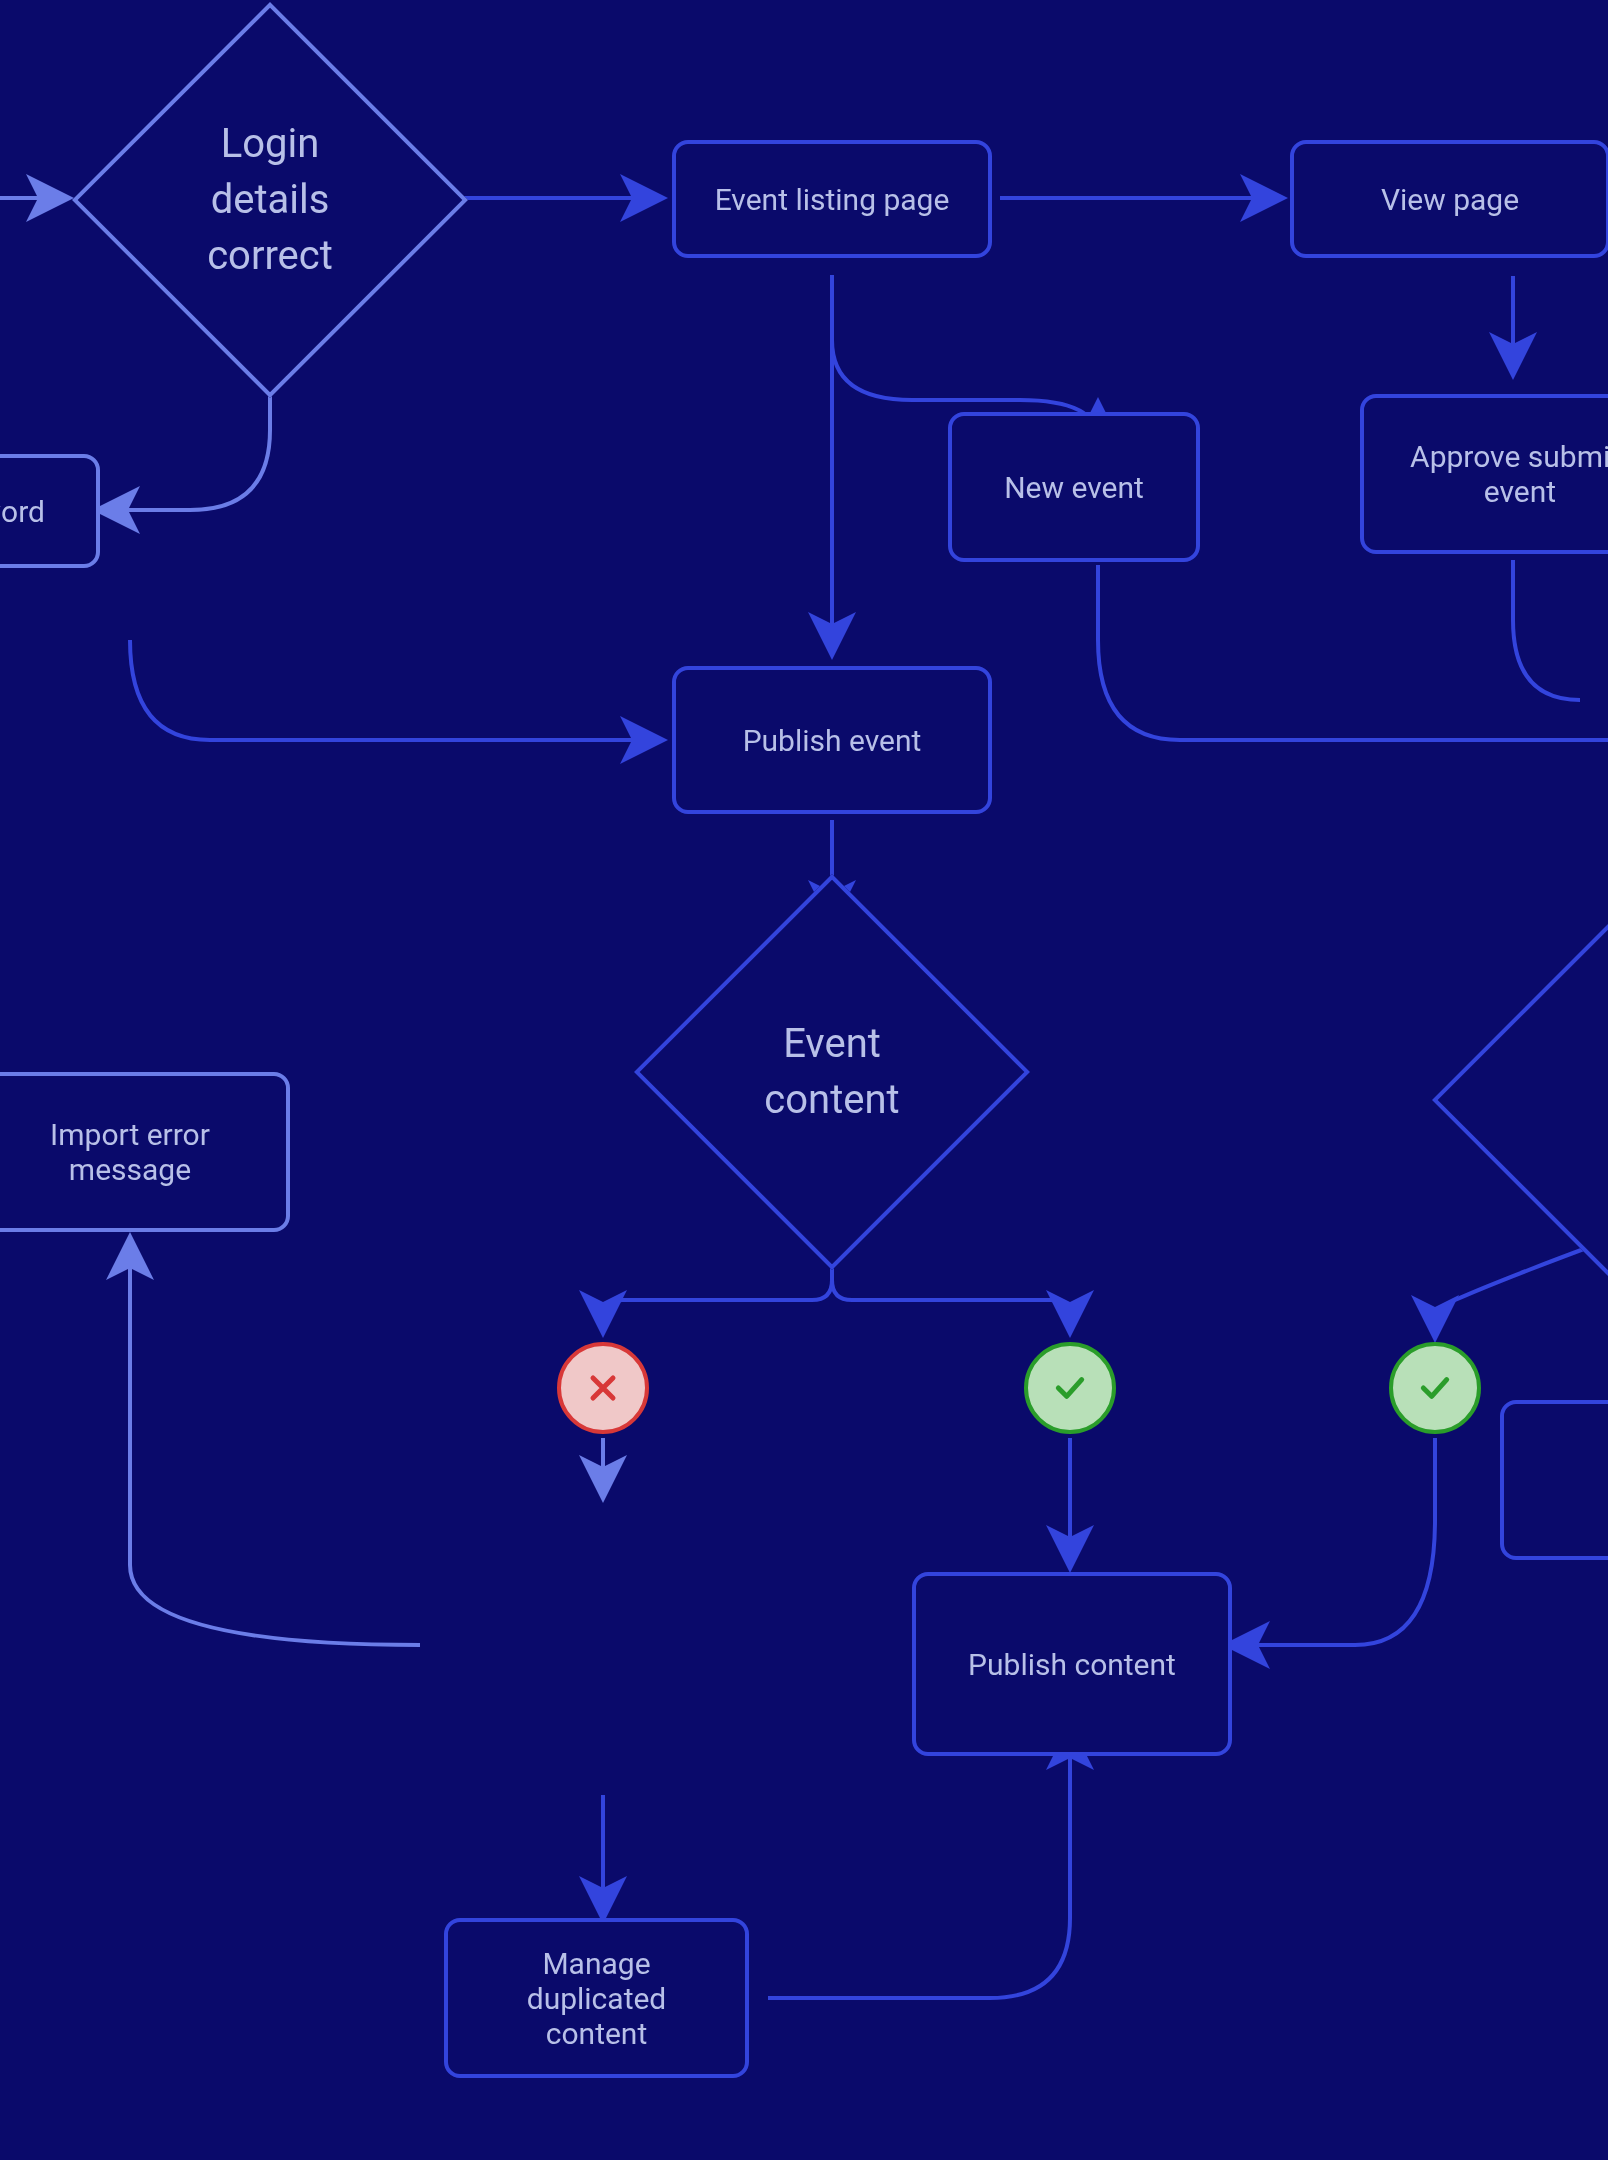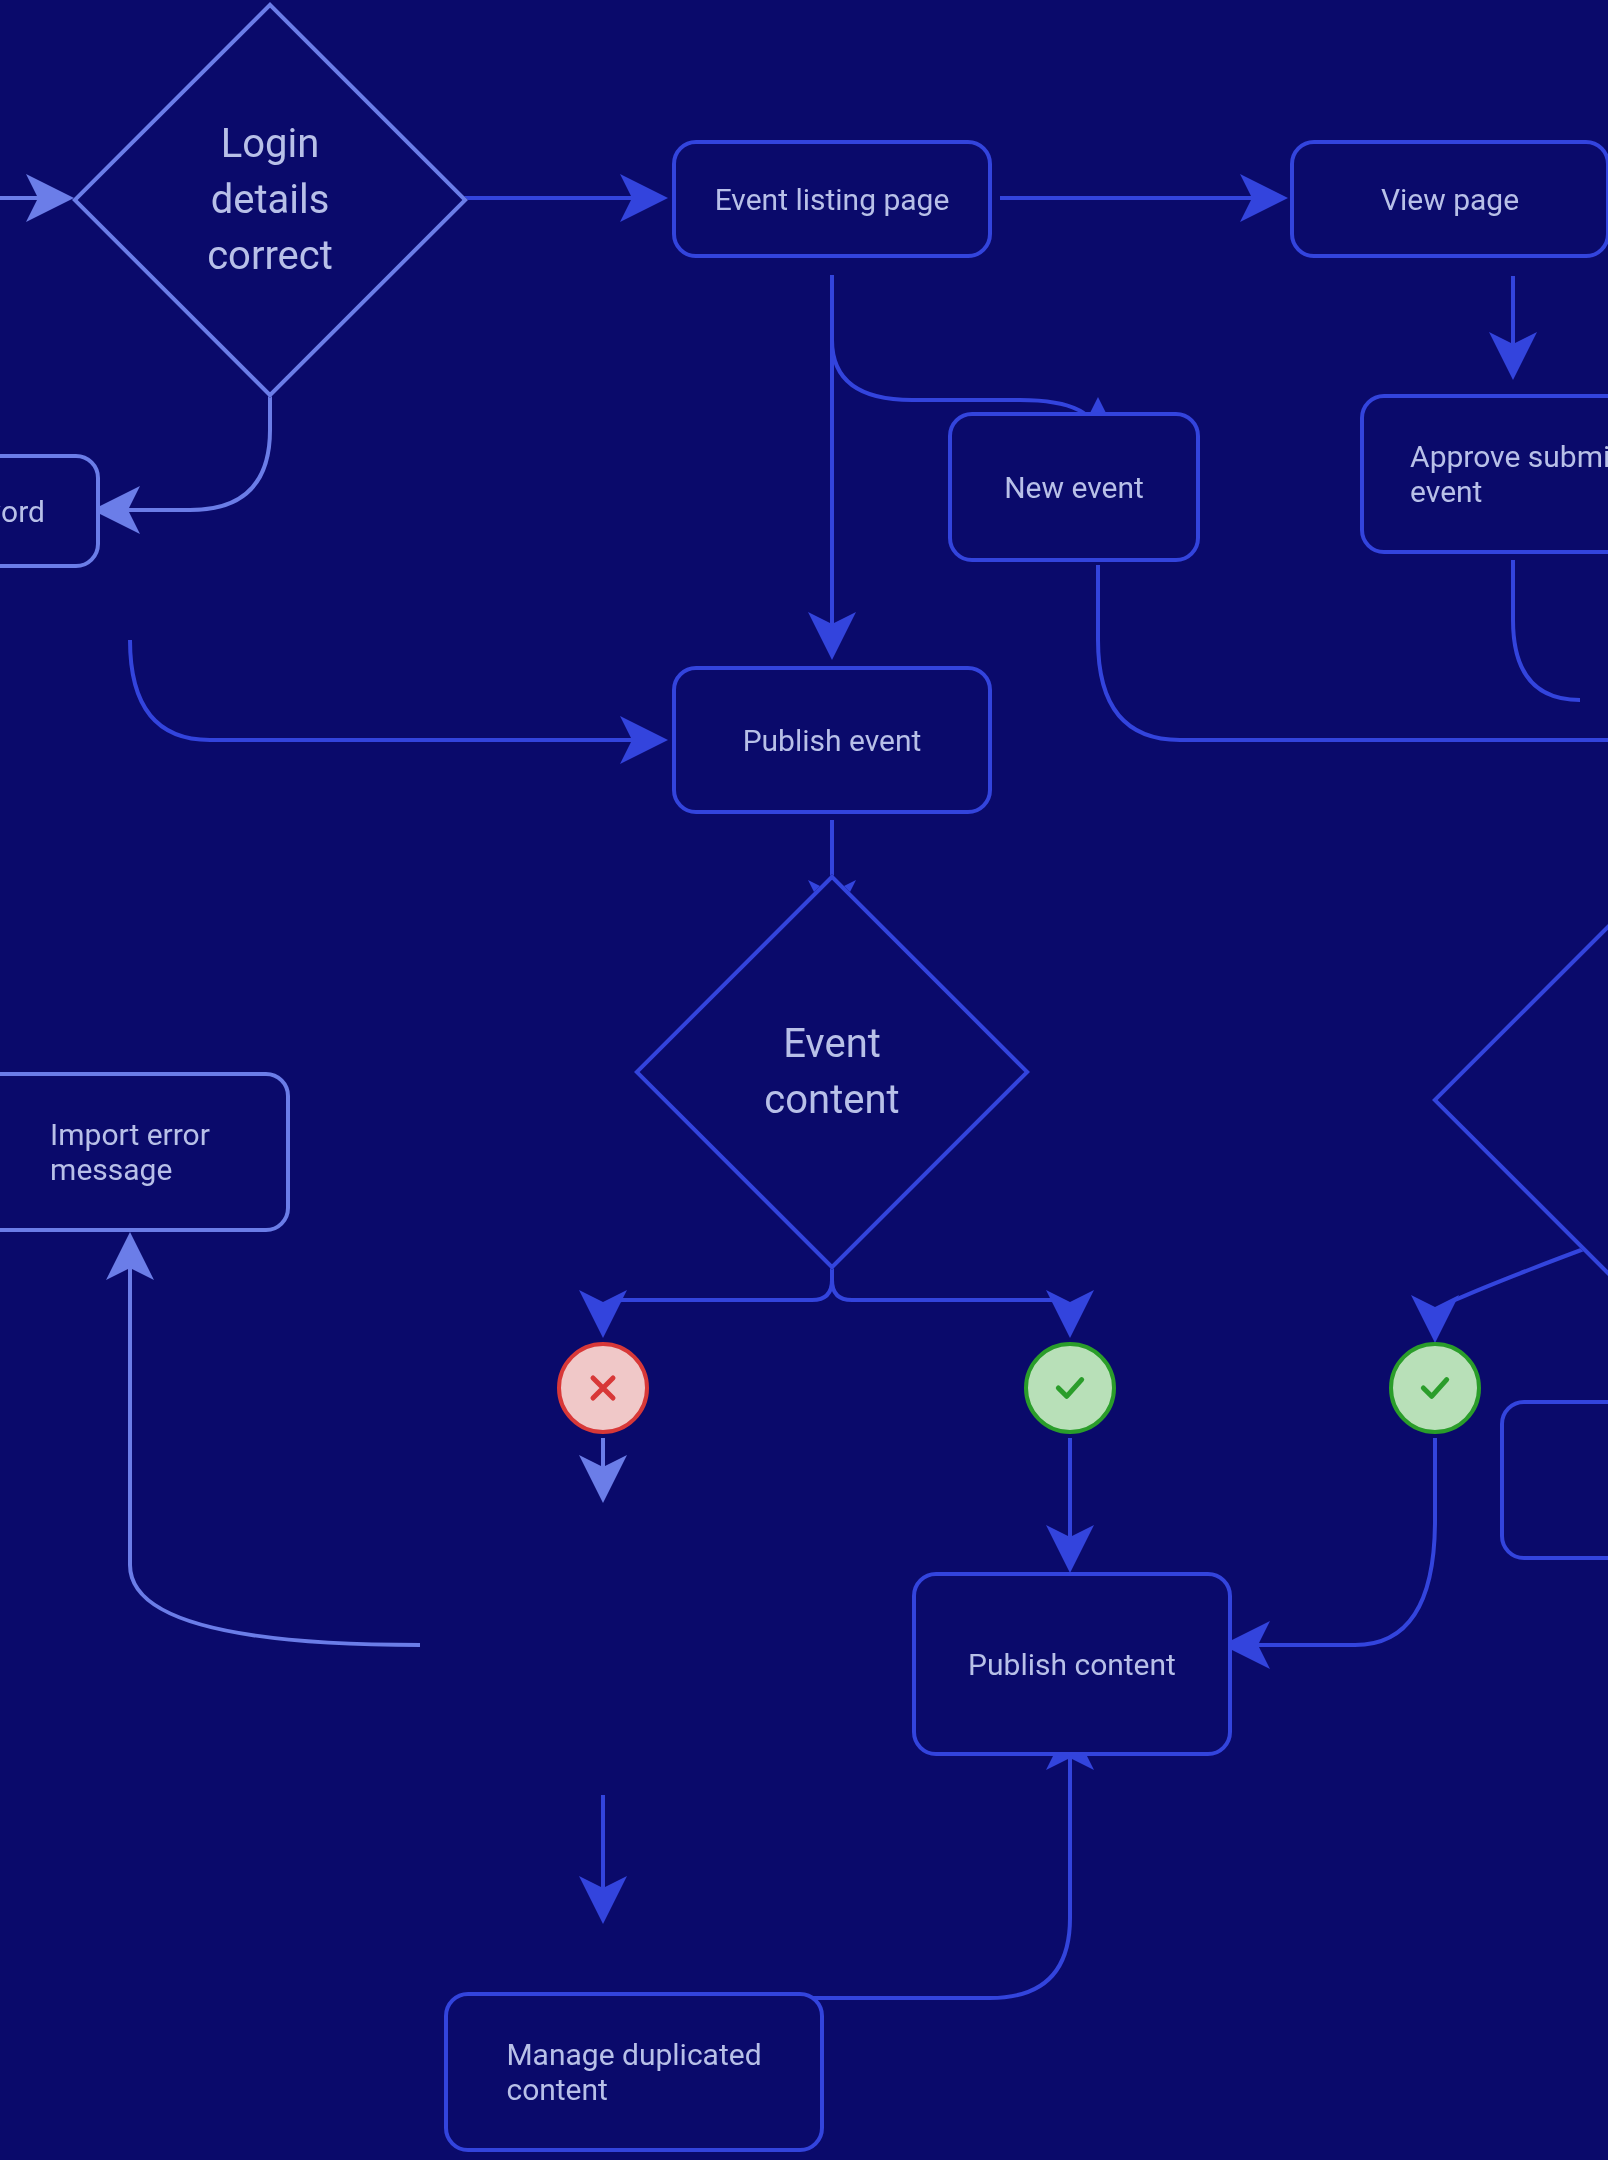--- a/index.html
+++ b/index.html
@@ -16,27 +16,27 @@
       overflow: hidden;
     }
     .canvas {
       position: relative;
       width: 100%;
       height: 100%;
     }
     .node-box {
       position: absolute;
       border: 4px solid #3344dd;
-      border-radius: 24px;
+      border-radius: 16px;
       display: flex;
       align-items: center;
       justify-content: center;
       color: #b8c0e8;
       font-size: 30px;
-      text-align: left;
+      text-align: center;
       padding: 20px 30px;
       background: #0a0a6b;
     }
     .node-box.light {
       border-color: #6b7de8;
     }
     .diamond {
       position: absolute;
       display: flex;
       align-items: center;
@@ -227,17 +227,17 @@
     </svg>
   </div>
 
   <div class="node-box" style="left:1500px; top:1400px; width:300px; height:160px;"></div>
 
 
   <div class="node-box" style="left:912px; top:1572px; width:320px; height:184px;">
     <span>Publish content</span>
   </div>
 
-  <div class="node-box" style="left:444px; top:1992px; width:380px; height:160px;">
+  <div class="node-box" style="left:444px; top:1918px; width:305px; height:160px;">
     <span>Manage duplicated<br>content</span>
   </div>
 
 </div>
 
 </body></html>

